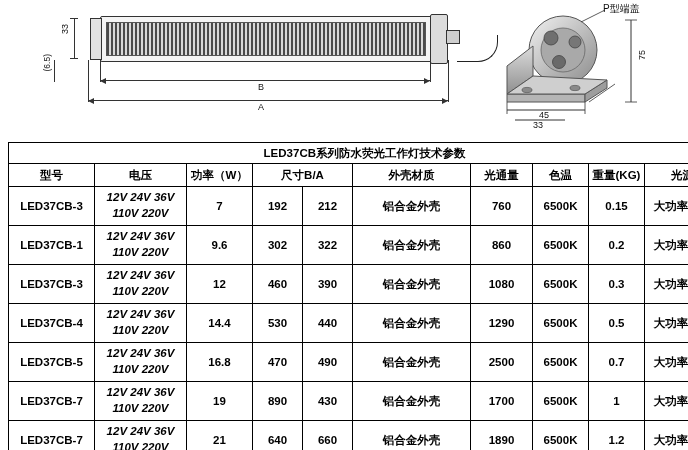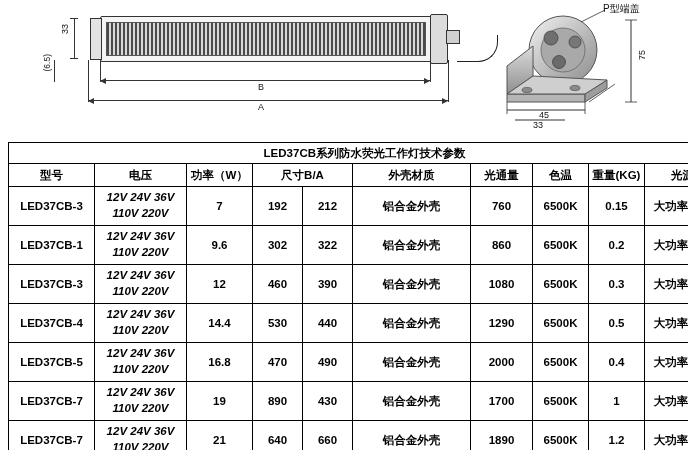--- a/index.html
+++ b/index.html
@@ -385,23 +385,23 @@
         <tr class="body-row">
           <td class="model-cell">LED37CB-5</td>
           <td class="volt-cell">
             <span class="volt-line">12V 24V 36V</span>
             <span class="volt-line">110V  220V</span>
           </td>
           <td>16.8</td>
           <td>470</td>
           <td>490</td>
           <td>铝合金外壳</td>
-          <td>2000</td>
-          <td>6500K</td>
-          <td>0.4</td>
+          <td>2500</td>
+          <td>6500K</td>
+          <td>0.7</td>
           <td class="src-cell">大功率LED</td>
         </tr>
         <tr class="body-row">
           <td class="model-cell">LED37CB-7</td>
           <td class="volt-cell">
             <span class="volt-line">12V 24V 36V</span>
             <span class="volt-line">110V  220V</span>
           </td>
           <td>19</td>
           <td>890</td>

